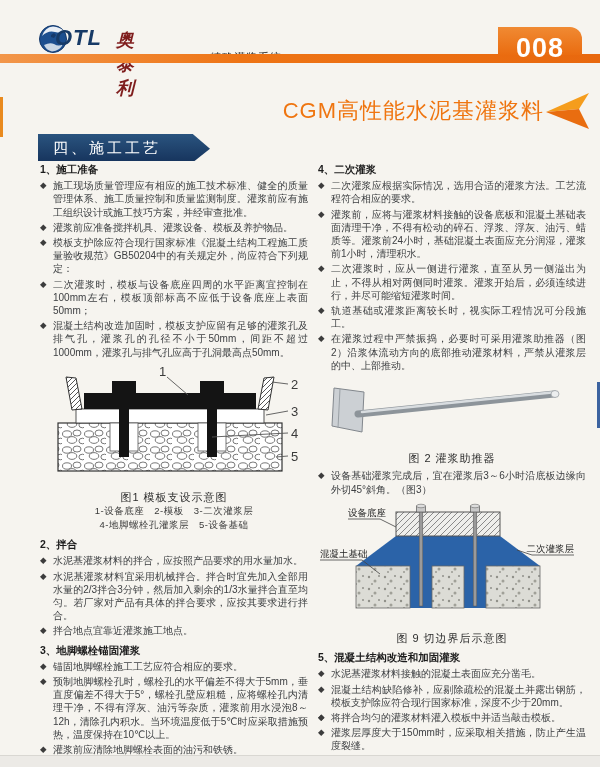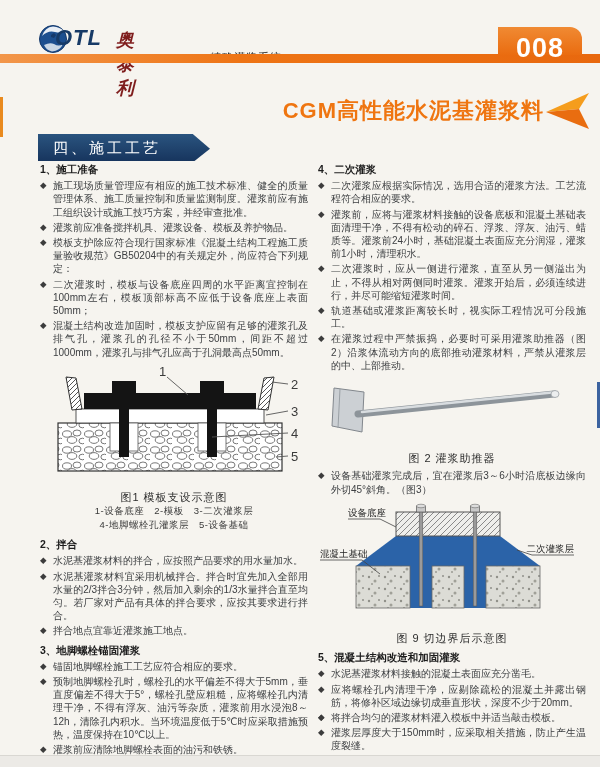--- a/index.html
+++ b/index.html
@@ -13,21 +13,21 @@
     background:linear-gradient(180deg,#f08a33,#ea6c10);border-radius:0 12px 0 0;
     color:#fff;font-weight:bold;font-size:27px;text-align:center;line-height:42px;letter-spacing:1px;}
   .logo-wrap{position:absolute;left:38px;top:22px;height:34px;}
   .globe{position:absolute;left:0;top:2px;}
   .otl-text{position:absolute;left:17px;top:3px;font-size:22px;font-weight:bold;font-style:italic;
     color:#173a66;letter-spacing:1px;}
   .brand{position:absolute;left:78px;top:6px;font-size:18px;font-weight:bold;color:#7f1d1d;letter-spacing:2px;font-style:italic;}
   .brand-suffix{position:absolute;left:148px;top:28px;font-size:11px;color:#2a2a2a;letter-spacing:1px;white-space:nowrap;}
 
   
-  .doc-title{position:absolute;top:96px;right:56px;font-size:22px;font-weight:bold;color:#ef7510;letter-spacing:1px;}
+  .doc-title{position:absolute;top:96px;right:56px;font-size:22px;font-weight:normal;color:#ef7510;letter-spacing:1px;}
   .title-arrow{position:absolute;top:92px;right:10px;}
 
   
   .sec-banner{position:absolute;left:38px;top:134px;width:172px;height:27px;
     background:linear-gradient(180deg,#2a547f,#17355e);
     clip-path:polygon(0 0,90% 0,100% 55%,91% 100%,0 100%);
     color:#fff;font-size:15px;font-weight:normal;line-height:27px;padding-left:15px;
     letter-spacing:3px;box-sizing:border-box;}
 
   
@@ -207,21 +207,21 @@
           <text x="30" y="14">设备底座</text>
           <text x="2" y="55">混凝土基础</text>
           <text x="256" y="50" text-anchor="end">二次灌浆层</text>
         </g>
       </svg>
       <div class="figcap">图 9 切边界后示意图</div>
     </div>
 
     <div class="sec-heading">5、混凝土结构改造和加固灌浆</div>
     <div class="bullet"><span class="bm">◆</span><span>水泥基灌浆材料接触的混凝土表面应充分凿毛。</span></div>
-    <div class="bullet"><span class="bm">◆</span><span>应将螺栓孔内清理干净，应剔除疏松的混凝土并露出钢筋，将修补区域边缘切成垂直形状，深度不少于20mm。</span></div>
+    <div class="bullet"><span class="bm">◆</span><span>混凝土结构缺陷修补，应剔除疏松的混凝土并露出钢筋，模板支护除应符合现行国家标准，深度不少于20mm。</span></div>
     <div class="bullet"><span class="bm">◆</span></div>
     <div class="bullet"><span class="bm">◆</span><span>将拌合均匀的灌浆材料灌入模板中并适当敲击模板。</span></div>
     <div class="bullet"><span class="bm">◆</span><span>灌浆层厚度大于150mm时，应采取相关措施，防止产生温度裂缝。</span></div>
   </div>
 
   <div class="edge-left"></div>
   <div class="edge-right"></div>
   <div class="bottom-band"></div>
 
 </div>

